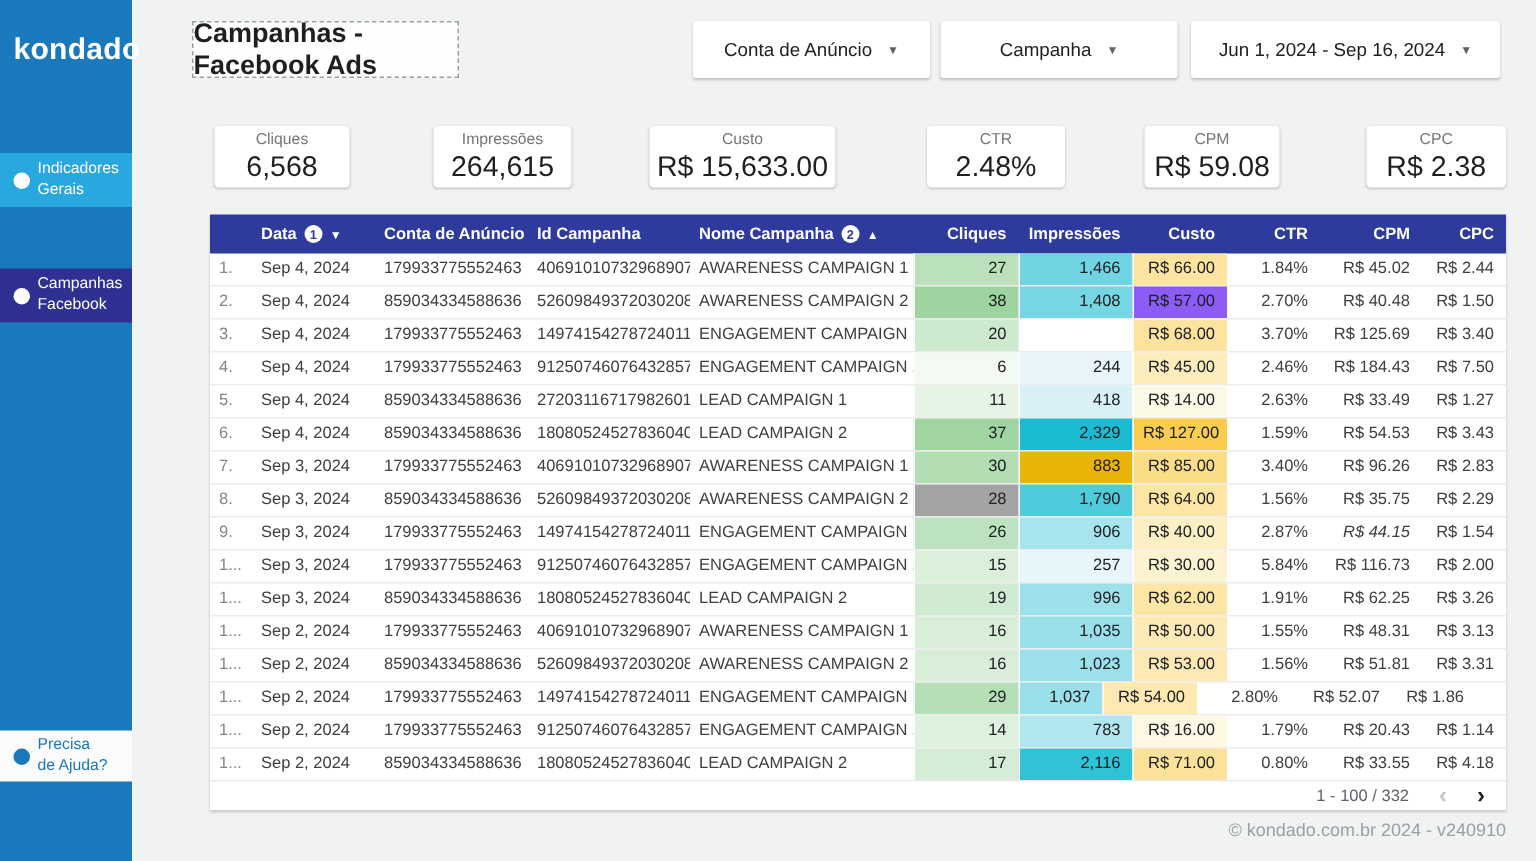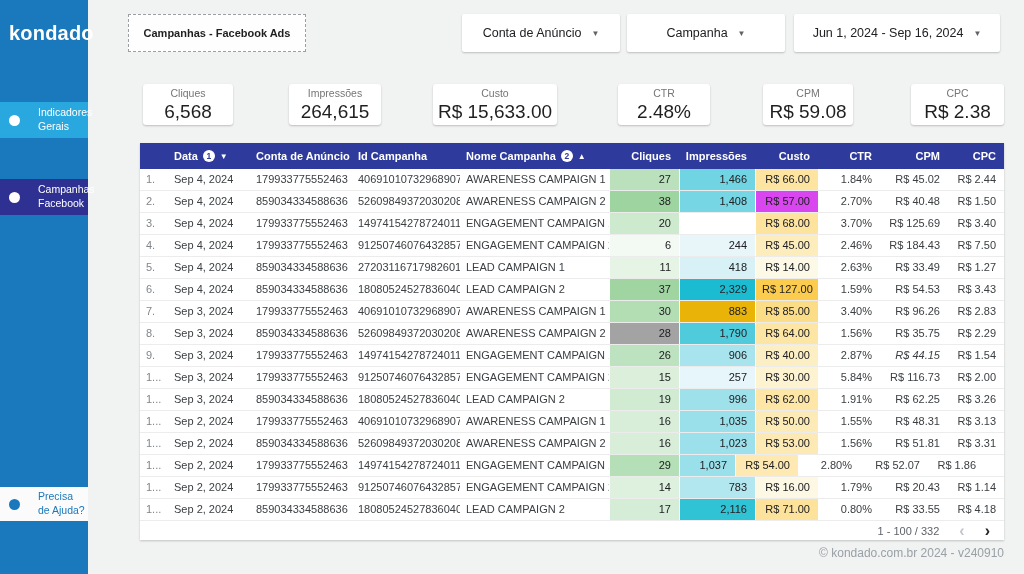--- a/index.html
+++ b/index.html
@@ -14,36 +14,36 @@
   .sidebar {
     position:absolute; left:0; top:0; width:88px; height:574px;
     background: var(--sidebar, #1A78BC);
   }
   .logo {
     position:absolute; top:22px; left:9px;
     color:#fff; font-size:20px; font-weight:bold; letter-spacing:.2px;
   }
   .nav-item {
     position:absolute; left:0; width:88px;
-    display:flex; align-items:center; gap:18px; padding-left:9px;
+    display:flex; align-items:center; gap:5px; padding-left:9px;
     cursor:pointer;
   }
   .nav-item .dot { width:11px; height:11px; border-radius:50%; background:#fff; flex:0 0 auto; }
   .nav-item .lbl { color:#fff; font-size:10.5px; line-height:1.3; }
   .nav-light { top:102px; height:36px; background: var(--navlight, #29A8E0); }
   .nav-dark  { top:179px; height:36px; background: var(--navdark, #2E3192); }
   .nav-help  { top:487px; height:34px; background:#fbfbfb; }
   .nav-help .dot { background: var(--sidebar, #1A78BC); }
   .nav-help .lbl { color: var(--sidebar, #1A78BC); }
   
   .title-box {
     position:absolute; left:128px; top:14px; width:178px; height:38px;
     background:#fefefe; border:1px dashed #9aa0a6;
     display:flex; align-items:center; justify-content:center;
-    font-size:11px; font-weight:bold; color:#1f1f1f;
+    font-size:18px; font-weight:bold; color:#1f1f1f;
   }
   .filter-box {
     position:absolute; top:14px; height:38px; background:#fff; border-radius:2px;
     box-shadow:0 1px 2px rgba(0,0,0,.22);
     display:flex; align-items:center; justify-content:center; gap:10px;
     font-size:12.5px; color:#202124; cursor:pointer;
   }
   .filter-box .caret { font-size:8px; color:#5f6368; }
   .f-0 { left:462px; width:158px; }
   .f-1 { left:627px; width:158px; }
@@ -222,21 +222,21 @@
           <div class="td right" style="width: 56px;">R$ 2.44</div>
         </div>
         <div class="tr">
           <div class="td num" style="width: 28px;">2.</div>
           <div class="td" style="width: 82px;">Sep 4, 2024</div>
           <div class="td" style="width: 102px;">859034334588636</div>
           <div class="td" style="width: 108px;">52609849372030208</div>
           <div class="td" style="width: 149px;">AWARENESS CAMPAIGN 2</div>
           <div class="td right heat" style="width: 70px; background: rgb(157, 212, 159);">38</div>
           <div class="td right heat" style="width: 76px; background: rgb(118, 214, 227);">1,408</div>
-          <div class="td right heat" style="width: 63px; background: #d946ef;">R$ 57.00</div>
+          <div class="td right heat" style="width: 63px; background: #8b5cf6;">R$ 57.00</div>
           <div class="td right" style="width: 62px;">2.70%</div>
           <div class="td right" style="width: 68px;">R$ 40.48</div>
           <div class="td right" style="width: 56px;">R$ 1.50</div>
         </div>
         <div class="tr">
           <div class="td num" style="width: 28px;">3.</div>
           <div class="td" style="width: 82px;">Sep 4, 2024</div>
           <div class="td" style="width: 102px;">179933775552463</div>
           <div class="td" style="width: 108px;">14974154278724011</div>
           <div class="td" style="width: 149px;">ENGAGEMENT CAMPAIGN 1</div>

